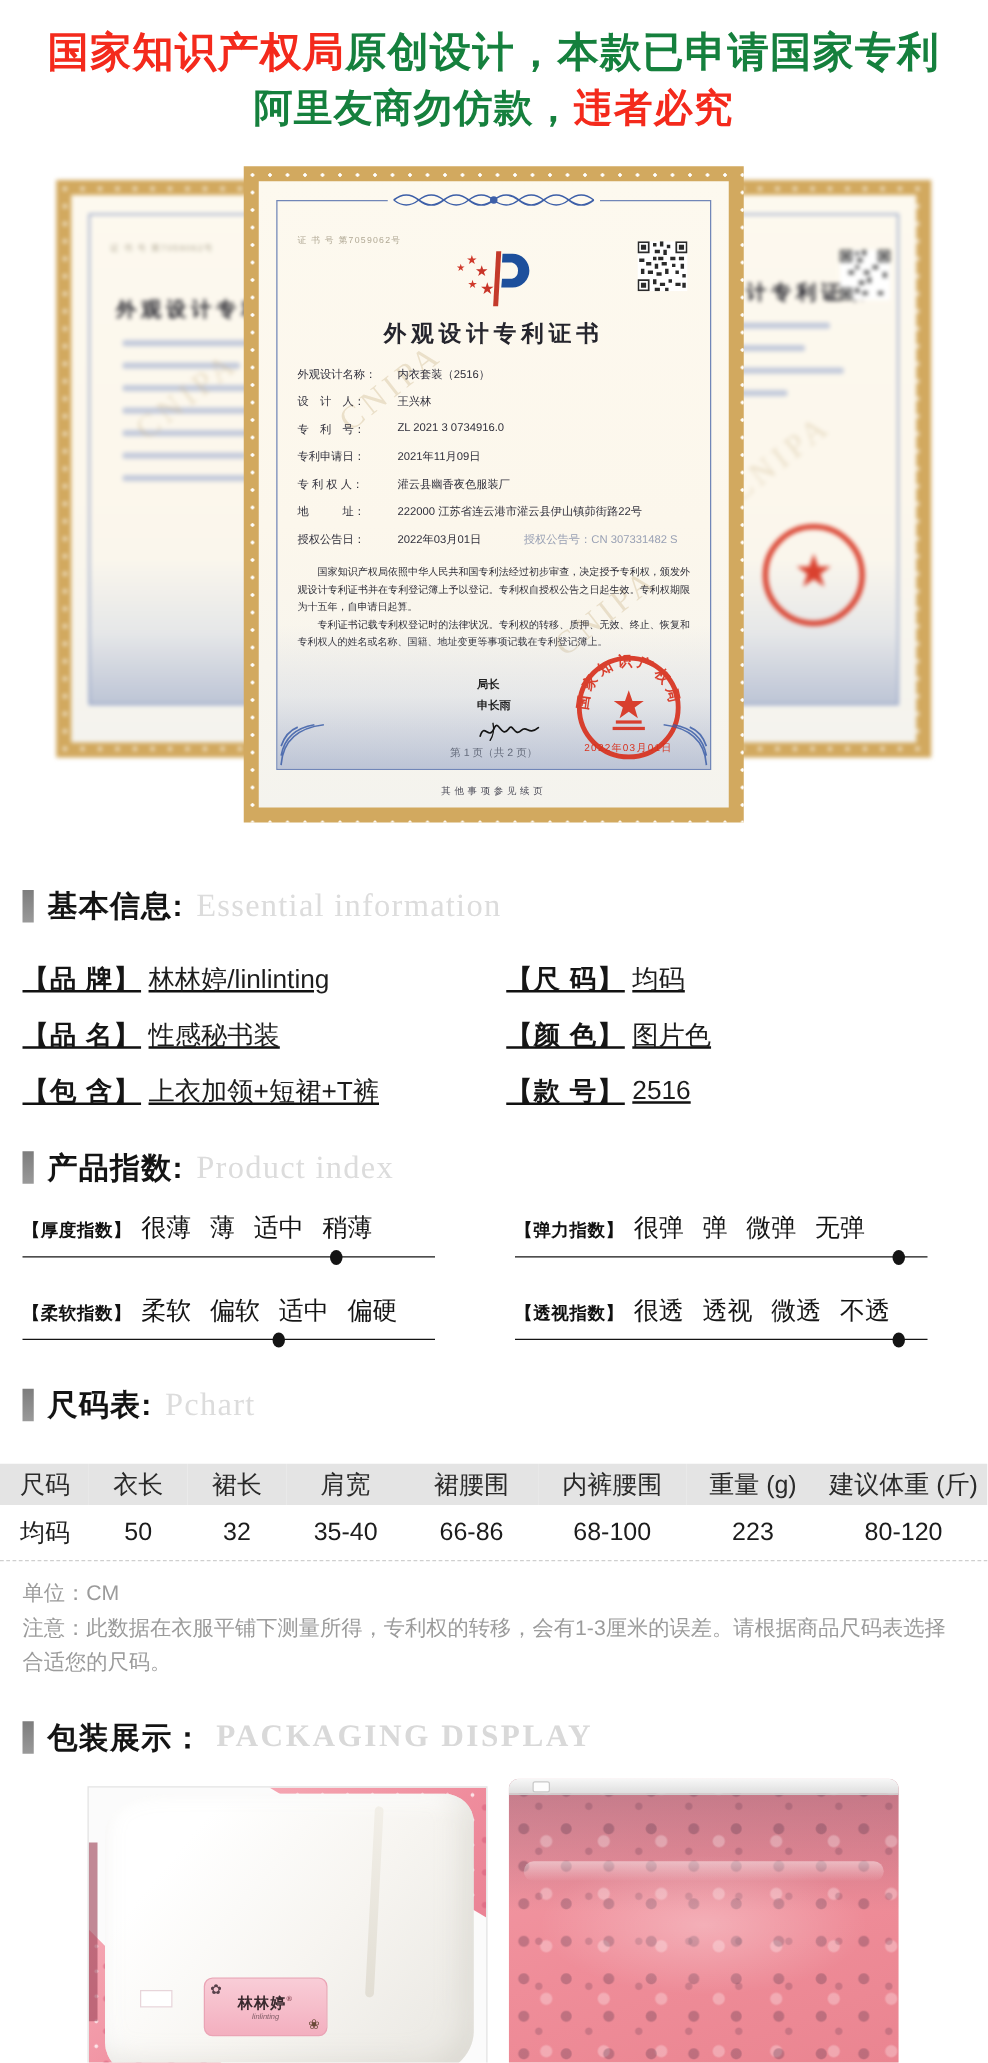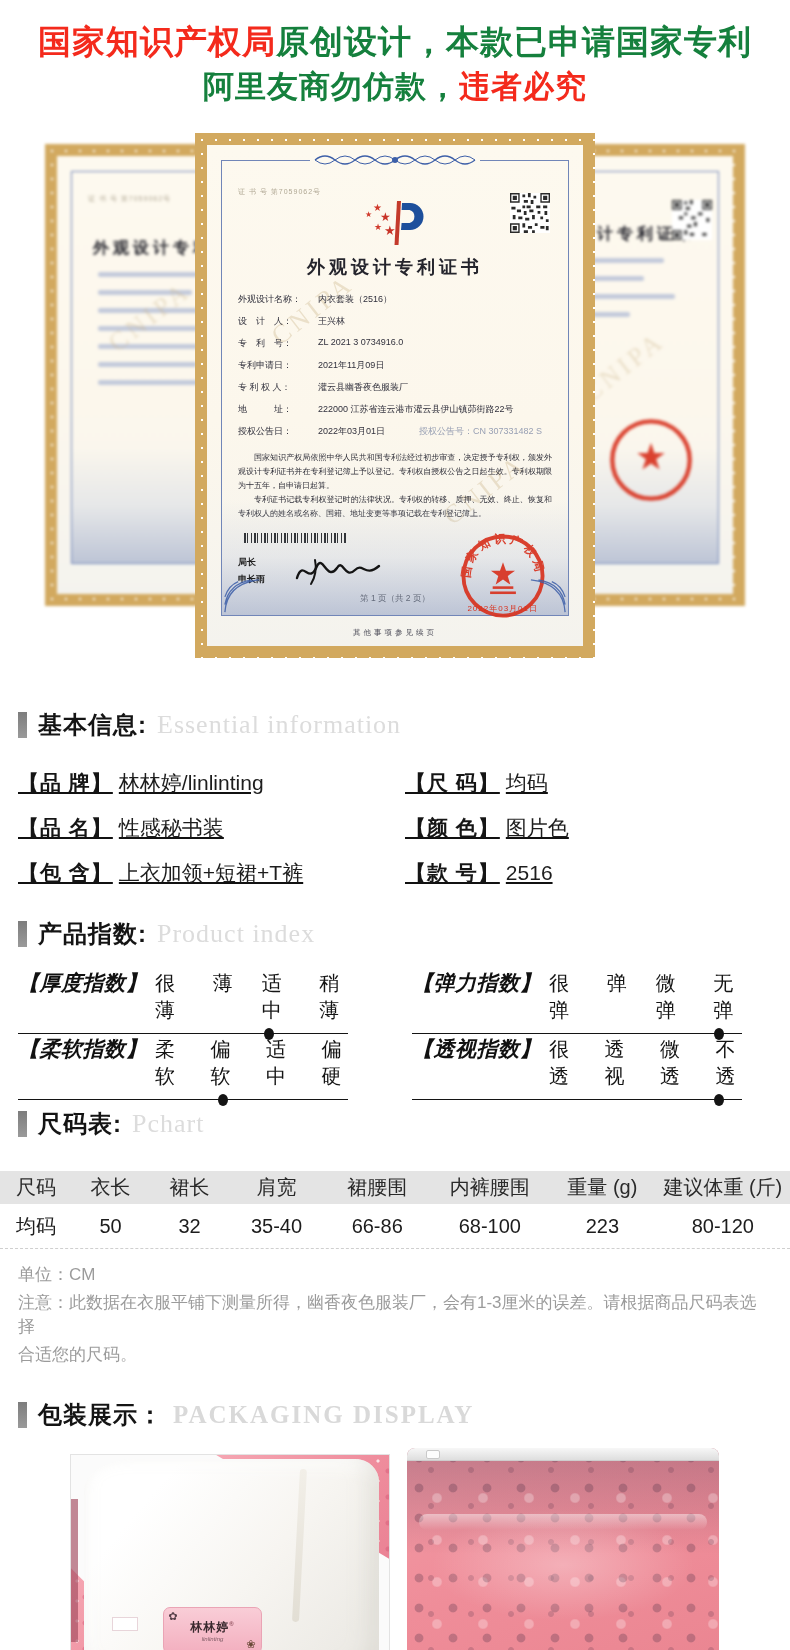--- a/index.html
+++ b/index.html
@@ -64,21 +64,21 @@
   .frow.auth .half2 { margin-left:34px; color:#98a0b4; }
   .cbody {
     margin-top:4px; font-size:8px; line-height:1.75; color:#2e2e38;
     font-family:"Liberation Serif","DejaVu Serif",serif; text-align:justify;
   }
   .cbody p { text-indent:2em; }
   .barcode {
     margin-top:12px; margin-left:6px; width:102px; height:13px;
     background:repeating-linear-gradient(90deg,#151515 0 2px,transparent 2px 3px,#151515 3px 4px,transparent 4px 7px,#151515 7px 8px,transparent 8px 10px);
   }
-  .officer { display:flex; align-items:center; margin-top:6px; position:relative; height:58px; }
+  .officer { display:flex; align-items:center; margin-top:6px; position:relative; height:58px;flex-direction:column; }
   .officer .otxt { font-size:9px; color:#222; line-height:1.9; font-weight:bold; }
   .sig { margin-left:26px; }
   .seal { position:absolute; right:6px; top:-16px; width:86px; height:86px; opacity:.92; }
   .seal-date { position:absolute; right:14px; top:54px; color:#d8321f; font-size:8px; letter-spacing:1px; z-index:2; }
   .page-info { text-align:center; font-size:8.5px; color:#333; margin-top:auto; padding-bottom:2px; }
   .foot-note { position:absolute; left:0; right:0; bottom:8px; text-align:center; font-size:7.5px; letter-spacing:3px; color:#4c4c58; }
   .corner { position:absolute; bottom:4px; width:38px; height:38px; opacity:.85; }
   .corner.cl { left:4px; }
   .corner.cr { right:4px; transform:scaleX(-1); }
   
@@ -97,22 +97,22 @@
   .info-grid { display:grid; grid-template-columns:387px 1fr; margin-top:20px;text-decoration:underline; }
   .info-item { height:45px; display:flex; align-items:center; font-size:21px; }
   .info-label { font-weight:bold; color:#151515; letter-spacing:1px; }
   .info-value { color:#1d1d1d; margin-left:6px; }
 
   
   .sec-index { margin-top:24px; }
   .index-grid { display:grid; grid-template-columns:394px 1fr; margin-top:8px; }
   .index-item { width:330px; padding-top:12px; height:66px; }
   .index-labels { display:flex; align-items:baseline; font-size:20px; }
-  .index-name { font-weight:bold; font-size:21px; letter-spacing:.5px; flex:none;font-style:italic; }
-  .index-opts { display:flex; gap:29px; margin-left:8px; color:#151515; }
+  .index-name { font-weight:bold; font-size:14px; letter-spacing:.5px; flex:none; }
+  .index-opts { display:flex; gap:15px; margin-left:8px; color:#151515; }
   .scale-line { position:relative; border-top:1.5px solid #141414; margin-top:9px; }
   .scale-dot {
     position:absolute; top:-6px; width:10px; height:12px; border-radius:50%;
     background:#141414; transform:translateX(-50%);
   }
 
   
   .sec-size { margin-top:20px; }
   .size-table { width:790px; margin:32px 0 0 -18px; border-collapse:collapse; }
   .size-table th { background:#e4e4e4; font-weight:normal; font-size:20px; color:#2a2a2a; height:33px; }
@@ -486,21 +486,21 @@
         <td>66-86</td>
         <td>68-100</td>
         <td>223</td>
         <td>80-120</td>
       </tr>
     </tbody>
   </table>
   <div class="table-rule"></div>
   <div class="notes">
     <div>单位：CM</div>
-    <div>注意：此数据在衣服平铺下测量所得，幽香夜色服装厂，会有1-3厘米的误差。请根据商品尺码表选择</div>
+    <div>注意：此数据在衣服平铺下测量所得，专利权的转移，会有1-3厘米的误差。请根据商品尺码表选择</div>
     <div>合适您的尺码。</div>
   </div>
 </div>
 
 <div class="sec sec-pack">
   <div class="sec-head">
     <span class="sec-bar"></span>
     <span class="sec-zh">包装展示：</span>
     <span class="sec-en caps">PACKAGING DISPLAY</span>
   </div>

